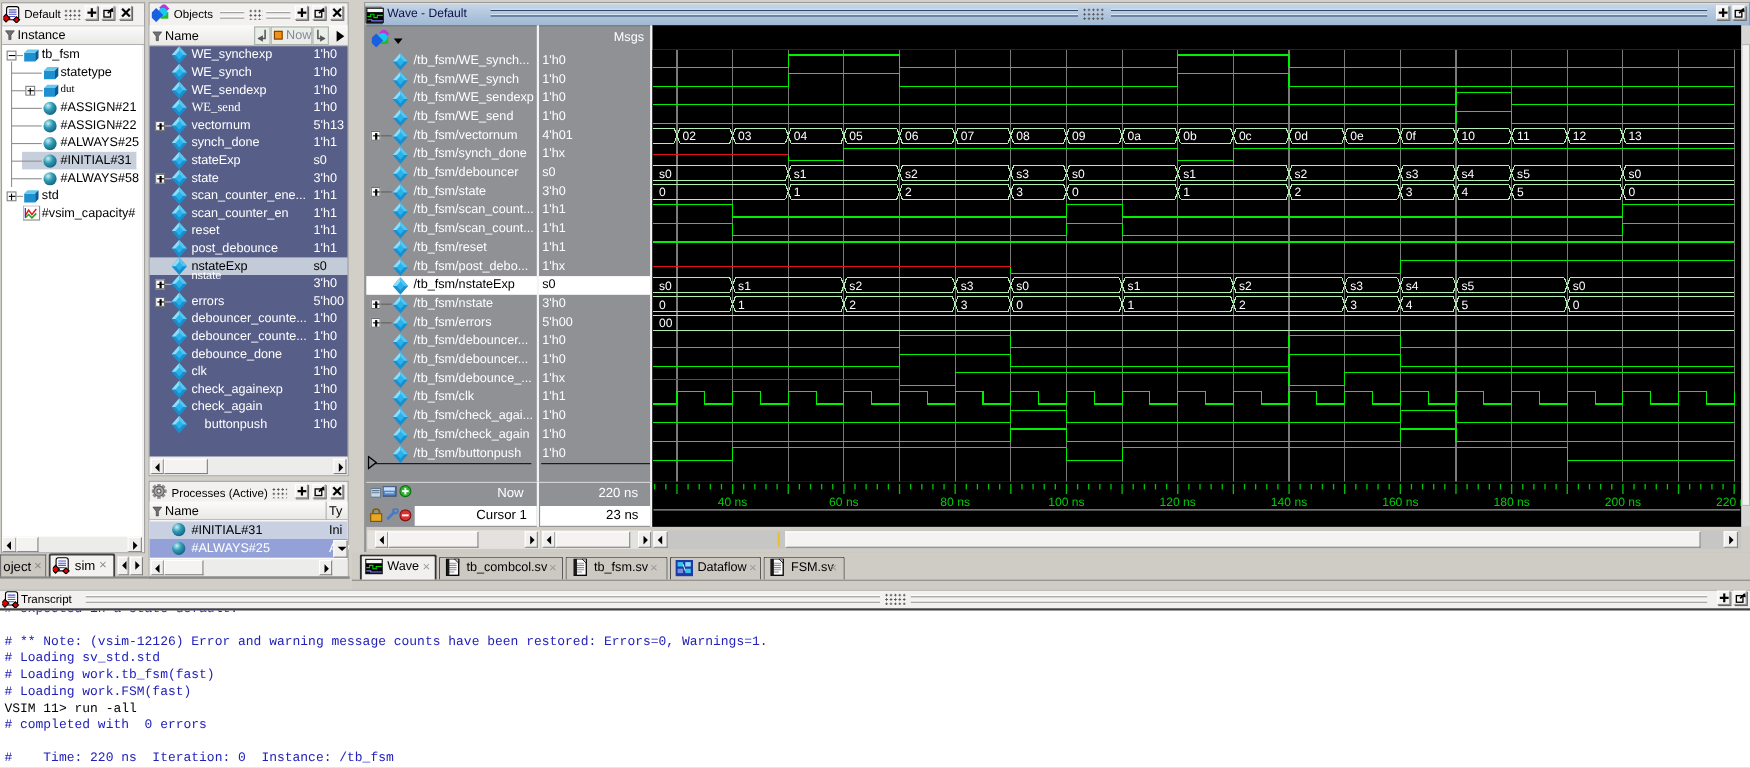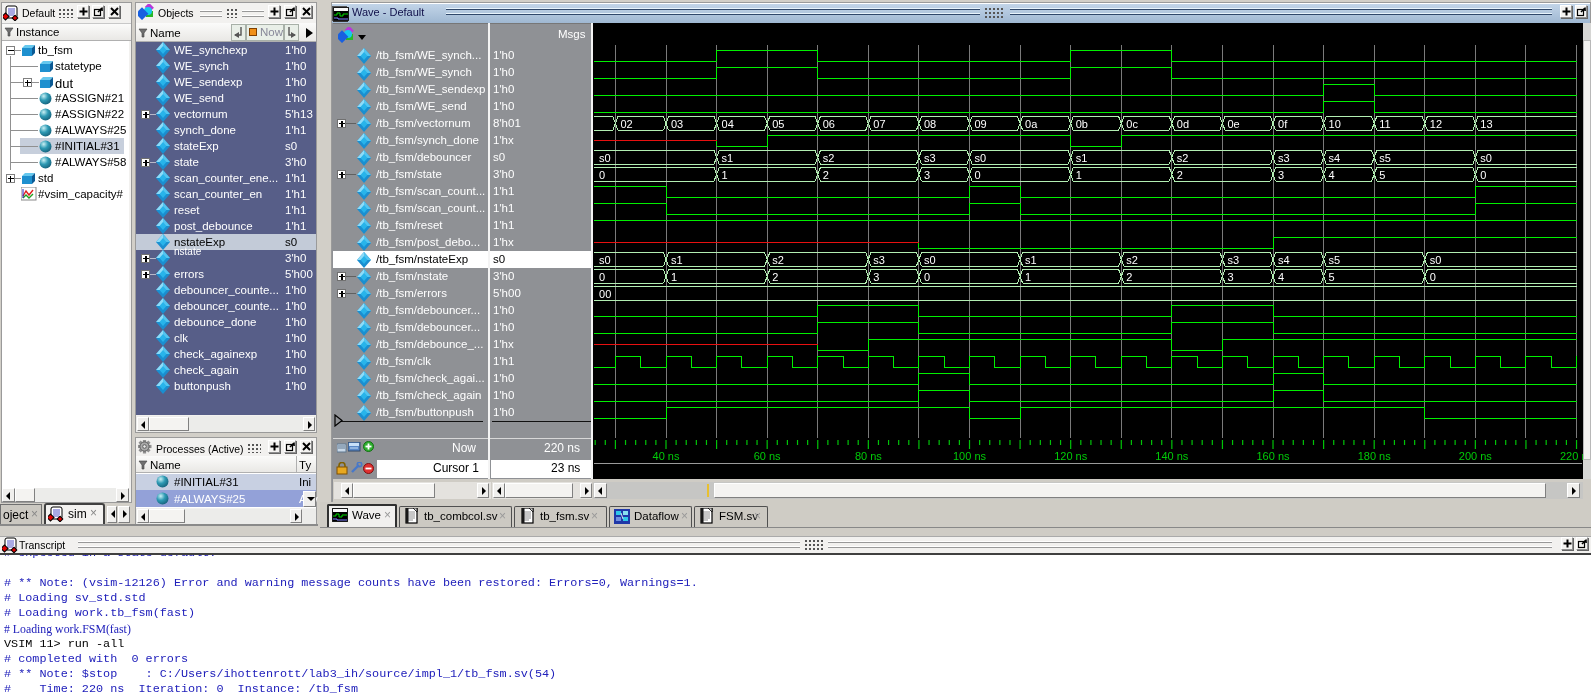--- a/index.html
+++ b/index.html
@@ -55,21 +55,21 @@
 <div style="position:absolute;left:10px;top:82px;width:13px;height:1px;background:#909090;"></div>
 <div style="position:absolute;left:23px;top:78px;width:9px;height:9px;background:#fff;border:1px solid #808080;"></div>
 <div style="position:absolute;left:24.5px;top:81.7px;width:6px;height:1.6px;background:#000;"></div>
 <div style="position:absolute;left:26.7px;top:79.5px;width:1.6px;height:6px;background:#000;"></div>
 <div style="position:absolute;left:32px;top:82px;width:7px;height:1px;background:#909090;"></div>
 <svg style="position:absolute;left:39px;top:76px" width="15" height="13" xmlns="http://www.w3.org/2000/svg">
     <polygon points="1,4 11,4 11,12 1,12" fill="#1e90cf"></polygon>
     <polygon points="1,4 4,1 14,1 11,4" fill="#66c8ee"></polygon>
     <polygon points="11,4 14,1 14,9 11,12" fill="#0b5a94"></polygon>
   </svg>
-<div style="position:absolute;left:55px;top:76px;white-space:pre;font-size:13px;">dut</div>
+<div style="position:absolute;left:55px;top:76px;white-space:pre;font-size:10px;font-family:Liberation Serif, serif;">dut</div>
 <div style="position:absolute;left:10px;top:98px;width:28px;height:1px;background:#909090;"></div>
 <svg style="position:absolute;left:39px;top:92px" width="13" height="13" xmlns="http://www.w3.org/2000/svg">
     <defs>
       <radialGradient id="sp" cx="0.35" cy="0.3" r="0.8">
         <stop offset="0" stop-color="#c8f0f4"></stop>
         <stop offset="0.45" stop-color="#2e9ab4"></stop>
         <stop offset="1" stop-color="#125a74"></stop>
       </radialGradient>
     </defs>
     <circle cx="6.5" cy="6.5" r="6" fill="url(#sp)"></circle>
@@ -241,21 +241,21 @@
     <polygon points="7,4 10.5,8 7,12 3.5,8" fill="#28b4ea"></polygon>
   </svg>
 <div style="position:absolute;left:174px;top:75.5px;white-space:pre;font-size:11.5px;color:#fff;">WE_sendexp</div>
 <div style="position:absolute;left:285px;top:75.5px;white-space:pre;font-size:11.5px;color:#fff;">1'h0</div>
 <svg style="position:absolute;left:156px;top:90px" width="14" height="16" xmlns="http://www.w3.org/2000/svg">
     <polygon points="7,0 14,8 7,16 0,8" fill="#1a8fd0"></polygon>
     <polygon points="7,0 14,8 7,8" fill="#55c4ef"></polygon>
     <polygon points="7,0 0,8 7,8" fill="#8edcf8"></polygon>
     <polygon points="7,4 10.5,8 7,12 3.5,8" fill="#28b4ea"></polygon>
   </svg>
-<div style="position:absolute;left:174px;top:91.5px;white-space:pre;font-size:11.5px;color:#fff;">WE_send</div>
+<div style="position:absolute;left:174px;top:91.5px;white-space:pre;font-size:11.5px;color:#fff;font-family:Liberation Serif, serif;">WE_send</div>
 <div style="position:absolute;left:285px;top:91.5px;white-space:pre;font-size:11.5px;color:#fff;">1'h0</div>
 <div style="position:absolute;left:141px;top:110px;width:9px;height:9px;background:#fff;border:1px solid #707070;"></div>
 <div style="position:absolute;left:142.5px;top:113.7px;width:6px;height:1.6px;background:#000;"></div>
 <div style="position:absolute;left:145.2px;top:111.5px;width:1.6px;height:6px;background:#000;"></div>
 <div style="position:absolute;left:150px;top:114px;width:6px;height:1px;background:#b8b8c8;"></div>
 <svg style="position:absolute;left:156px;top:106px" width="14" height="16" xmlns="http://www.w3.org/2000/svg">
     <polygon points="7,0 14,8 7,16 0,8" fill="#1a8fd0"></polygon>
     <polygon points="7,0 14,8 7,8" fill="#55c4ef"></polygon>
     <polygon points="7,0 0,8 7,8" fill="#8edcf8"></polygon>
     <polygon points="7,4 10.5,8 7,12 3.5,8" fill="#28b4ea"></polygon>
@@ -402,21 +402,21 @@
     <polygon points="7,4 10.5,8 7,12 3.5,8" fill="#28b4ea"></polygon>
   </svg>
 <div style="position:absolute;left:174px;top:363.5px;white-space:pre;font-size:11.5px;color:#fff;">check_again</div>
 <div style="position:absolute;left:285px;top:363.5px;white-space:pre;font-size:11.5px;color:#fff;">1'h0</div>
 <svg style="position:absolute;left:156px;top:378px" width="14" height="16" xmlns="http://www.w3.org/2000/svg">
     <polygon points="7,0 14,8 7,16 0,8" fill="#1a8fd0"></polygon>
     <polygon points="7,0 14,8 7,8" fill="#55c4ef"></polygon>
     <polygon points="7,0 0,8 7,8" fill="#8edcf8"></polygon>
     <polygon points="7,4 10.5,8 7,12 3.5,8" fill="#28b4ea"></polygon>
   </svg>
-<div style="position:absolute;left:174px;top:379.5px;white-space:pre;font-size:11.5px;color:#fff;">buttonpush</div>
+<div style="position:absolute;left:186px;top:379.5px;white-space:pre;font-size:11.5px;color:#fff;">buttonpush</div>
 <div style="position:absolute;left:285px;top:379.5px;white-space:pre;font-size:11.5px;color:#fff;">1'h0</div>
 <div style="left:136px;top:416px;width:180px;height:16px;background:#ececea;"></div>
 <div style="position:absolute;left:137px;top:417px;width:12px;height:14px;background:#f0efed;border:1px solid #808080;border-top-color:#fff;border-left-color:#fff;"><svg width="12" height="14" xmlns="http://www.w3.org/2000/svg">
       <polygon points="7,3 3,7 7,11" fill="#000"></polygon>
     </svg></div>
 <div style="position:absolute;left:149px;top:417px;width:40px;height:14px;background:#f4f3f1;border:1px solid #808080;border-top-color:#fff;border-left-color:#fff;"></div>
 <div style="position:absolute;left:303px;top:417px;width:12px;height:14px;background:#f0efed;border:1px solid #808080;border-top-color:#fff;border-left-color:#fff;"><svg width="12" height="14" xmlns="http://www.w3.org/2000/svg">
       <polygon points="4,3 8,7 4,11" fill="#000"></polygon>
     </svg></div>
 <div style="left:135px;top:437px;width:182px;height:88px;background:#f2f1ef;border:1px solid #9a9a9a;"></div>
@@ -566,21 +566,21 @@
 <div style="position:absolute;left:338.5px;top:122.7px;width:6px;height:1.6px;background:#000;"></div>
 <div style="position:absolute;left:341.2px;top:120.5px;width:1.6px;height:6px;background:#000;"></div>
 <div style="position:absolute;left:346px;top:123.0px;width:10px;height:1px;background:#606060;"></div>
 <svg style="position:absolute;left:357px;top:115.5px" width="14" height="16" xmlns="http://www.w3.org/2000/svg">
     <polygon points="7,0 14,8 7,16 0,8" fill="#1a8fd0"></polygon>
     <polygon points="7,0 14,8 7,8" fill="#55c4ef"></polygon>
     <polygon points="7,0 0,8 7,8" fill="#8edcf8"></polygon>
     <polygon points="7,4 10.5,8 7,12 3.5,8" fill="#28b4ea"></polygon>
   </svg>
 <div style="position:absolute;left:376px;top:117.0px;white-space:pre;font-size:11.5px;color:#fff;">/tb_fsm/vectornum</div>
-<div style="position:absolute;left:493px;top:117.0px;white-space:pre;font-size:11.5px;color:#fff;">8'h01</div>
+<div style="position:absolute;left:493px;top:117.0px;white-space:pre;font-size:11.5px;color:#fff;">4'h01</div>
 <svg style="position:absolute;left:357px;top:132.5px" width="14" height="16" xmlns="http://www.w3.org/2000/svg">
     <polygon points="7,0 14,8 7,16 0,8" fill="#1a8fd0"></polygon>
     <polygon points="7,0 14,8 7,8" fill="#55c4ef"></polygon>
     <polygon points="7,0 0,8 7,8" fill="#8edcf8"></polygon>
     <polygon points="7,4 10.5,8 7,12 3.5,8" fill="#28b4ea"></polygon>
   </svg>
 <div style="position:absolute;left:376px;top:134.0px;white-space:pre;font-size:11.5px;color:#fff;">/tb_fsm/synch_done</div>
 <div style="position:absolute;left:493px;top:134.0px;white-space:pre;font-size:11.5px;color:#fff;">1'hx</div>
 <svg style="position:absolute;left:357px;top:149.5px" width="14" height="16" xmlns="http://www.w3.org/2000/svg">
     <polygon points="7,0 14,8 7,16 0,8" fill="#1a8fd0"></polygon>
@@ -1345,17 +1345,16 @@
 <div style="position:absolute;left:1576px;top:537px;width:12px;height:13px;background:#f4f3f1;border:1px solid #909090;border-top-color:#fff;border-left-color:#fff;box-shadow:1px 1px 0 #666;"><svg width="11" height="11" xmlns="http://www.w3.org/2000/svg">
       <rect x="1.5" y="3.5" width="6" height="6" fill="none" stroke="#000" stroke-width="1.2"></rect>
       <line x1="5" y1="6" x2="9" y2="2" stroke="#000" stroke-width="1.6"></line>
       <polygon points="9.5,1 10,5 6,4.5" fill="#000" transform="rotate(0 9 2)"></polygon>
     </svg></div>
 <div style="left:0px;top:553px;width:1591px;height:145px;background:#fff;border-top:2px solid #404040;overflow:hidden;">
     <div style="position:absolute;left:4px;top:-9.0px;white-space:pre;font-family:'Liberation Mono',monospace;font-size:11.8px;color:#2020bb;"># expected in a state default:</div>
     <div style="position:absolute;left:4px;top:21.2px;white-space:pre;font-family:'Liberation Mono',monospace;font-size:11.8px;color:#2020bb;"># ** Note: (vsim-12126) Error and warning message counts have been restored: Errors=0, Warnings=1.</div>
     <div style="position:absolute;left:4px;top:36.3px;white-space:pre;font-family:'Liberation Mono',monospace;font-size:11.8px;color:#2020bb;"># Loading sv_std.std</div>
     <div style="position:absolute;left:4px;top:51.4px;white-space:pre;font-family:'Liberation Mono',monospace;font-size:11.8px;color:#2020bb;"># Loading work.tb_fsm(fast)</div>
-    <div style="position:absolute;left:4px;top:66.5px;white-space:pre;font-family:Liberation Serif, serif;font-size:11.8px;color:#2020bb;"># Loading work.FSM(fast)</div>
+    <div style="position:absolute;left:4px;top:66.5px;white-space:pre;font-family:Liberation Mono, monospace;font-size:11.8px;color:#2020bb;"># Loading work.FSM(fast)</div>
     <div style="position:absolute;left:4px;top:81.6px;white-space:pre;font-family:'Liberation Mono',monospace;font-size:11.8px;color:#000;">VSIM 11&gt; run -all</div>
     <div style="position:absolute;left:4px;top:96.69999999999999px;white-space:pre;font-family:'Liberation Mono',monospace;font-size:11.8px;color:#2020bb;"># completed with  0 errors</div>
-    <div style="position:absolute;left:4px;top:111.79999999999998px;white-space:pre;font-family:'Liberation Mono',monospace;font-size:11.8px;color:#2020bb;"># ** Note: $stop    : C:/Users/ihottenrott/lab3_ih/source/impl_1/tb_fsm.sv(54)</div>
     <div style="position:absolute;left:4px;top:126.89999999999998px;white-space:pre;font-family:'Liberation Mono',monospace;font-size:11.8px;color:#2020bb;">#    Time: 220 ns  Iteration: 0  Instance: /tb_fsm</div>
   </div>
 </body></html>

